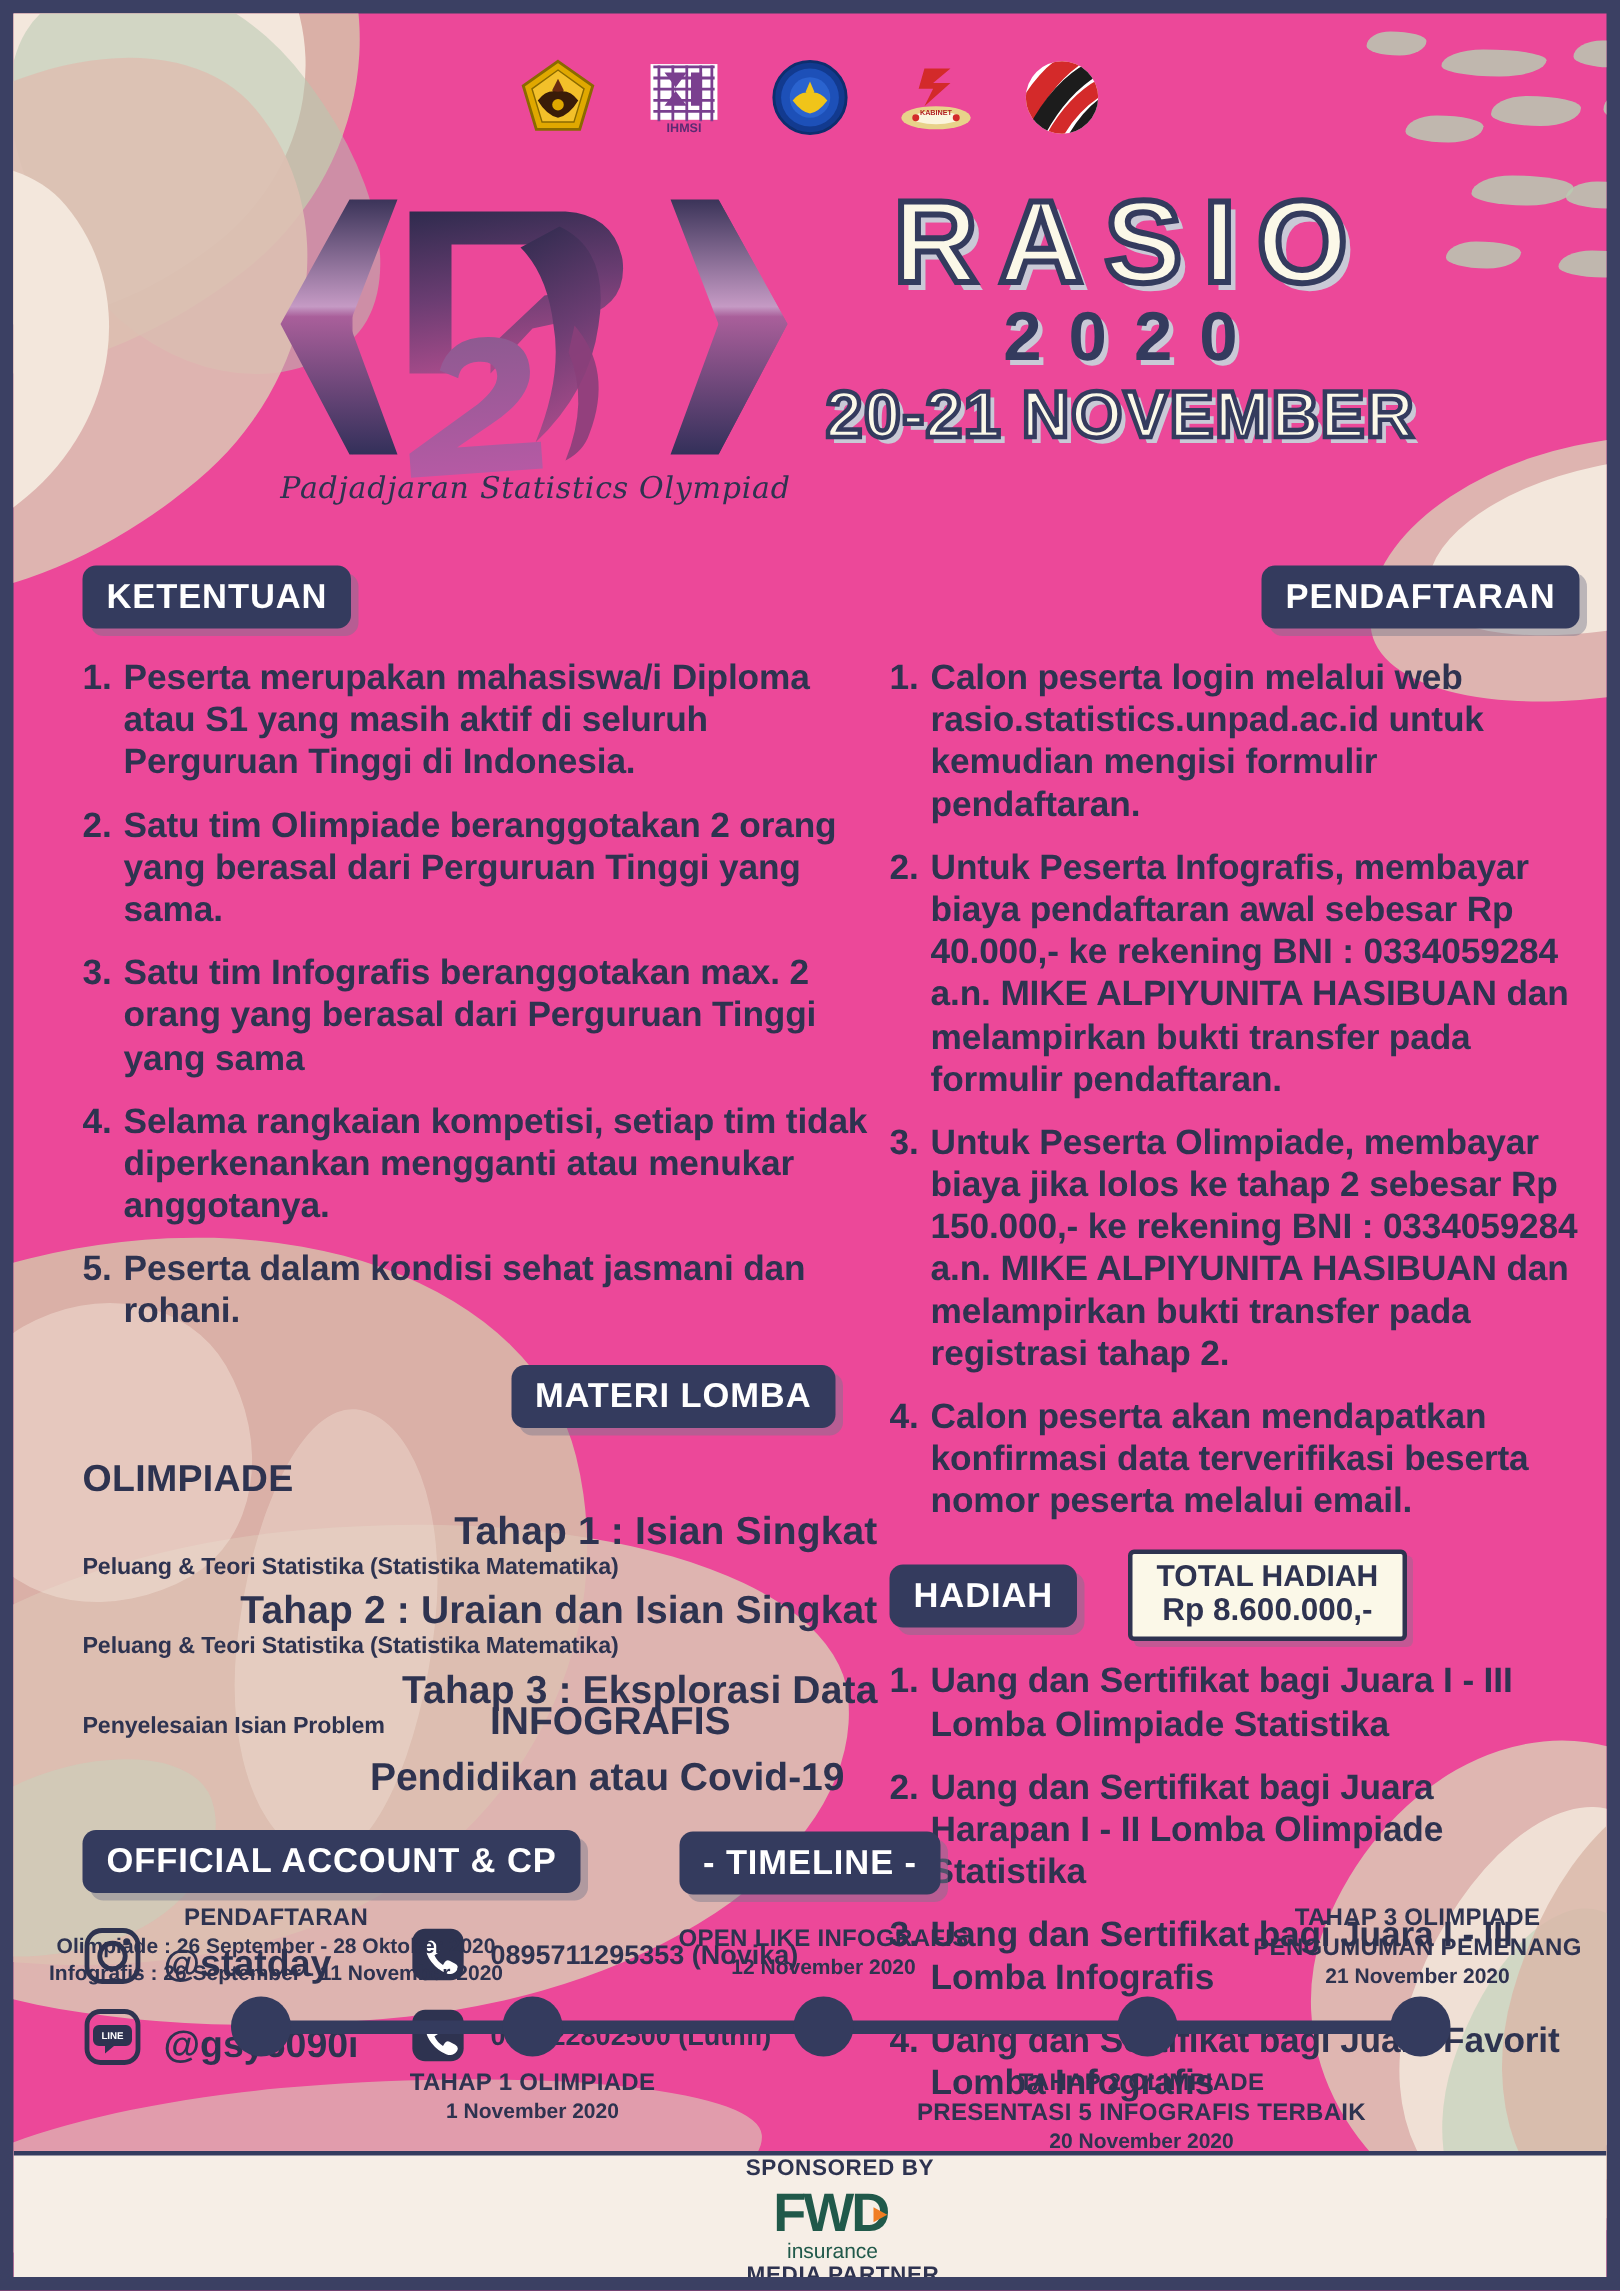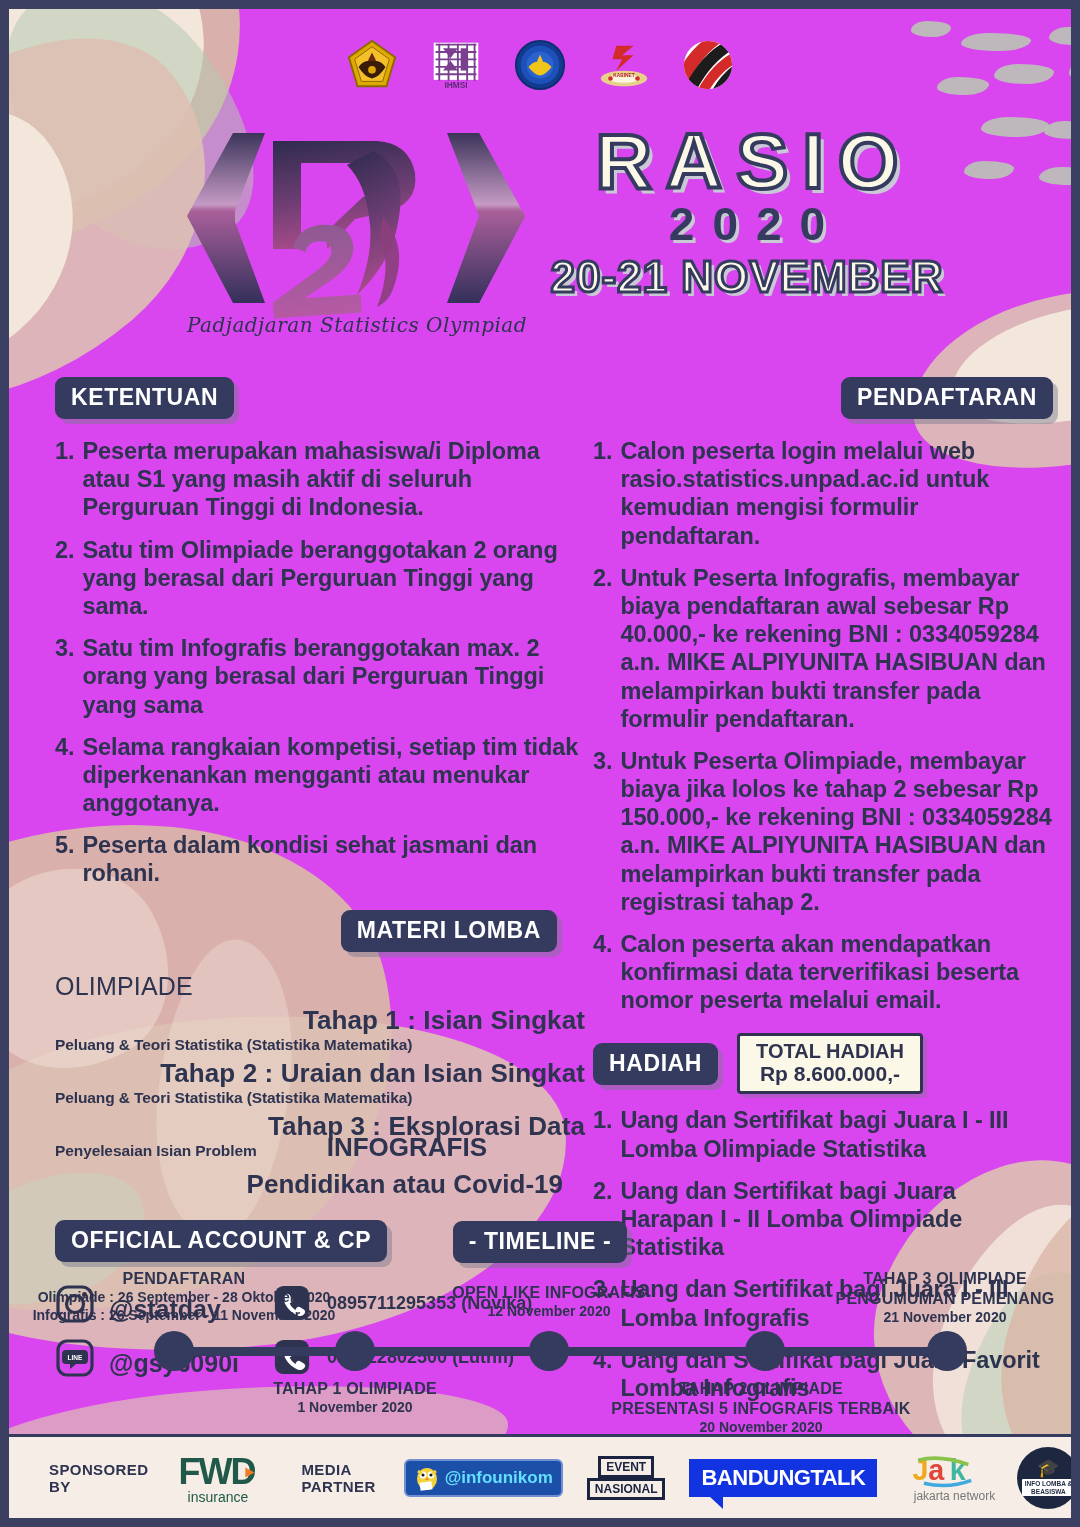--- a/index.html
+++ b/index.html
@@ -4,21 +4,21 @@
 <style>
   * { box-sizing: border-box; margin: 0; padding: 0; }
   html, body { background: #3b4063; }
   body {
     font-family: "Liberation Sans", sans-serif;
     display: flex; justify-content: center;
   }
   .poster {
     position: relative;
     width: 1080px; height: 1527px;
-    background: #d946ef;
+    background: #ec4899;
     border: 9px solid #3b4063;
     overflow: hidden;
   }
 
   
   .bg { position: absolute; inset: 0; overflow: hidden; pointer-events: none; }
   .brush {
     position: absolute;
     border-radius: 48% 52% 45% 55% / 55% 45% 55% 45%;
   }
@@ -87,39 +87,39 @@
     list-style: none; display: flex; gap: 8px;
     font-size: 23.5px; font-weight: 700; color: #2e3350;
     line-height: 1.2; margin-bottom: 14px; letter-spacing: -.1px;
   }
   .numlist li .n { flex: 0 0 auto; }
   .numlist li .tx { flex: 1 1 auto; }
 
   
   .materi-badge-row { text-align: right; margin-top: 22px; padding-right: 28px; }
   .materi { margin-top: 20px; }
-  .m-head { font-size: 25px; font-weight: 400; color: #2e3350; letter-spacing: .2px; }
+  .m-head { font-size: 25px; font-weight: 700; color: #2e3350; letter-spacing: .2px; }
   .m-tahap { font-size: 26px; font-weight: 700; color: #2e3350; margin-top: 4px; letter-spacing: .1px; text-align: right;}
   .m-sub { font-size: 15.5px; font-weight: 700; color: #2e3350; letter-spacing: -.1px; }
   .m-info { text-align: right; padding-right: 98px; margin-top: -28px; }
   .m-info .t { font-size: 26px; font-weight: 700; color: #2e3350; }
   .m-info2 { text-align: right; padding-right: 22px; margin-top: 6px; }
   .m-info2 .t { font-size: 26px; font-weight: 700; color: #2e3350; }
 
   
   .contacts { margin-top: 22px; }
   .crow { display: flex; align-items: center; gap: 0; margin-bottom: 14px; }
   .cell { display: flex; align-items: center; gap: 14px; }
   .cell.a { width: 218px; align-items: flex-end; }
   .ic { width: 40px; height: 40px; flex: 0 0 auto; }
   .ctext { font-size: 25px; font-weight: 700; color: #2e3350; }
   .ctext.small { font-size: 18px; }
 
   
-  .hadiah-row { display: flex; align-items: center; gap: 19px; margin-top: 18px; }
+  .hadiah-row { display: flex; align-items: center; gap: 34px; margin-top: 18px; }
   .total-box {
     border: 3px solid #2e3350; border-radius: 4px; background: #fbf8e8;
     padding: 4px 16px 6px; text-align: center; line-height: 1.12;
     box-shadow: 4px 4px 0 rgba(120,120,140,.35);
   }
   .total-box .l1 { font-size: 20px; font-weight: 700; color: #2e3350; }
   .total-box .l2 { font-size: 21px; font-weight: 700; color: #2e3350; }
 
   
   .timeline-wrap { position: absolute; left: 0; top: 1212px; width: 100%; height: 205px; z-index: 4; }
@@ -133,21 +133,21 @@
     background: #343b5e; border-radius: 50%; margin-left: -20px;
   }
   .tl-lbl { position: absolute; text-align: center; width: 330px; margin-left: -165px; line-height: 1.25; }
   .tl-lbl .h { font-size: 16px; font-weight: 700; color: #2e3350; letter-spacing: .2px;}
   .tl-lbl .d { font-size: 14px; font-weight: 700; color: #2e3350; }
 
   
   .footer {
     position: absolute; left: 0; bottom: 0; width: 100%; height: 84px;
     background: #f6eee6; border-top: 3px solid #343b5e;
-    display: flex; align-items: center; z-index: 6;
+    display: flex; align-items: center; z-index: 6; flex-direction: column;
   }
   .f-label { font-size: 15px; font-weight: 700; color: #2e3350; letter-spacing: .4px; }
   .sponsor-slot { display: flex; align-items: center; }
 
   .fwd { display: flex; flex-direction: column; align-items: center; }
   .fwd .w { font-size: 36px; font-weight: 700; color: #20594a; letter-spacing: -2px; display:flex; align-items:center;}
   .fwd .sub { font-size: 14px; color: #20594a; margin-top: -4px; }
 
   .infou {
     background: #1c4fa8; border: 2px solid #6f8fd0; border-radius: 6px;

